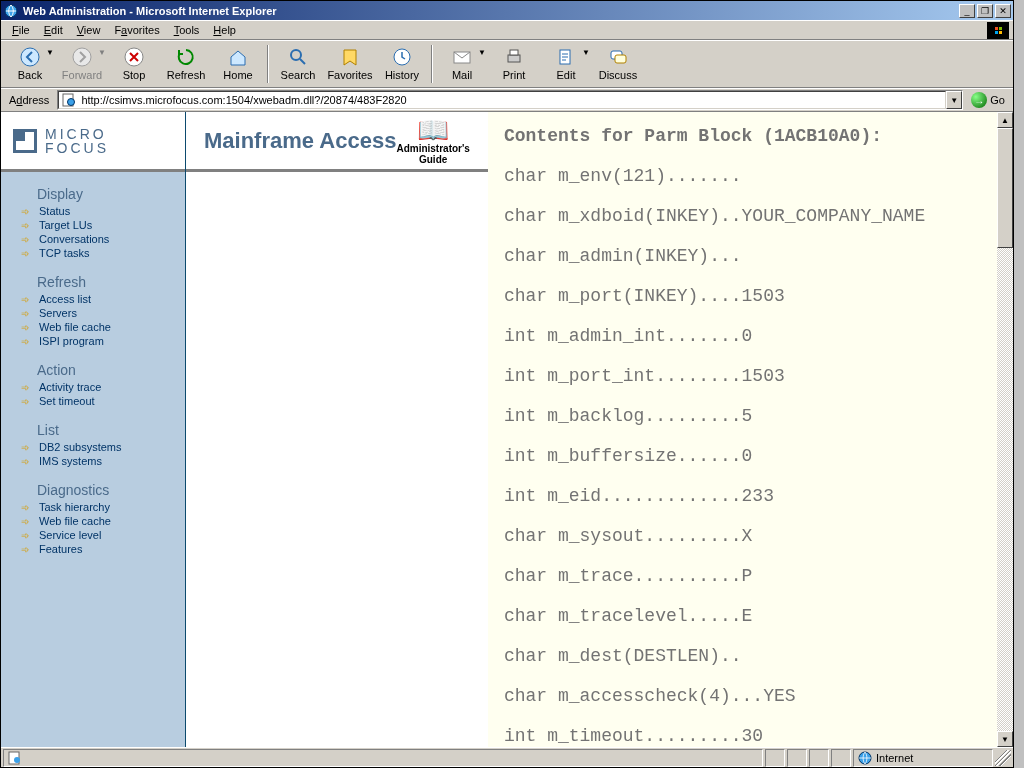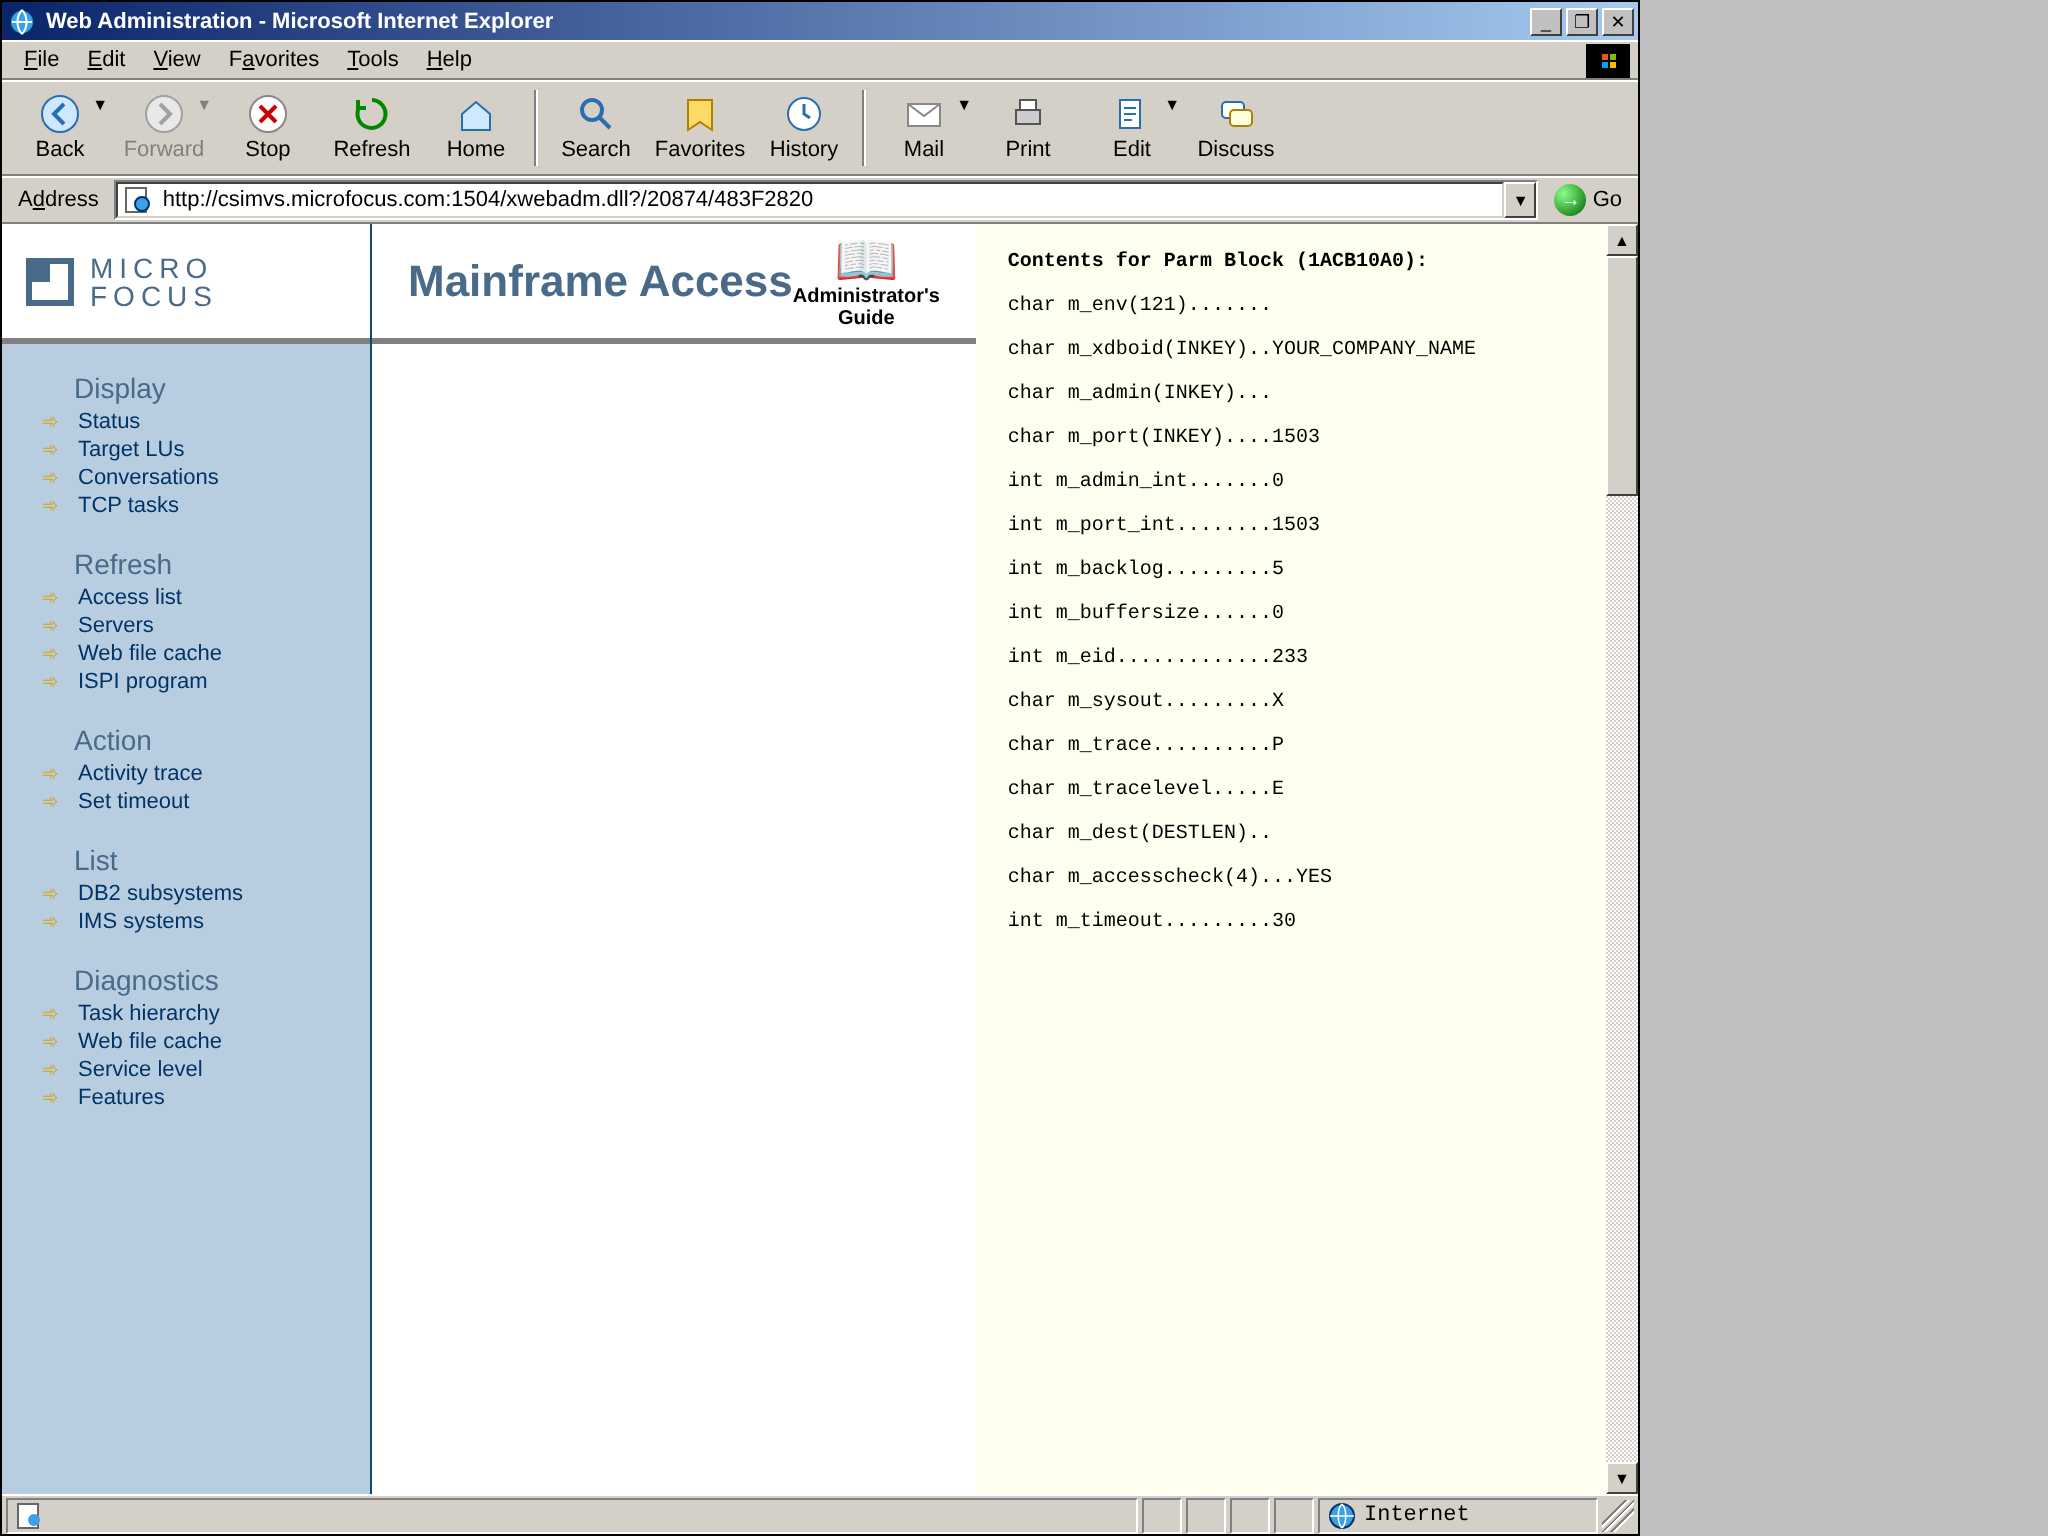--- a/index.html
+++ b/index.html
@@ -1,17 +1,17 @@
 <!DOCTYPE html>
 <html><head>
 <meta charset="utf-8">
 <style>
 * { box-sizing: border-box; margin: 0; padding: 0; }
 html, body { width: 1024px; height: 768px; overflow: hidden; font-family: "Tahoma", "MS Sans Serif", sans-serif; font-size: 11px; background: #c0c0c0; }
-.window { width: 820px; height: 768px; display: flex; flex-direction: column; border: 1px solid #000; }
+.window { width: 1014px; height: 768px; display: flex; flex-direction: column; border: 1px solid #000; }
 
 
 .titlebar { height: 19px; background: linear-gradient(to right, #0a246a, #a6caf0); color: #fff; display: flex; align-items: center; padding: 0 2px; }
 .titlebar .ie-icon { width: 16px; height: 16px; margin-right: 4px; display:inline-flex; align-items:center; justify-content:center; color:#fff; }
 .titlebar .title-text { font-weight: bold; flex: 1; }
 .titlebar .win-buttons { display: flex; gap: 2px; }
 .winbtn { width: 16px; height: 14px; background: #c0c0c0; border: 1px solid #fff; border-right-color:#404040; border-bottom-color:#404040; display:flex; align-items:center; justify-content:center; font-family: Marlett, sans-serif; font-size:9px; color:#000; }
 
 
 .menubar { height: 20px; background: #d4d0c8; display: flex; align-items: center; padding: 0 4px; border-top:1px solid #fff; border-bottom:1px solid #808080; }
@@ -60,30 +60,30 @@
 .nav-link { display:flex; align-items:center; gap:4px; color:#003366; font-size:11px; padding:1px 0; cursor:pointer; }
 .nav-link .arrow { color:#d4a017; font-size:10px; width:14px; display:inline-block; }
 
 
 .main { flex:1; display:flex; overflow:hidden; }
 .main-header { height:60px; background:#fff; border-bottom:3px solid #808080; display:flex; align-items:center; padding:0 18px; }
 .main-header h1 { font-family:Verdana,sans-serif; color:#4a6a8a; font-size:22px; font-weight:bold; }
 .admin-guide { margin-left:auto; text-align:center; font-size:10px; font-weight:bold; color:#000; }
 .admin-guide .book-ico { font-size:26px; color:#888; line-height:1; }
 .main-body { flex:1; display:flex; overflow:hidden; }
-.parm-content { flex:1; background:#fffff0; padding:14px 16px; font-family:"Courier New",monospace; font-size:10px; color:#000000; white-space:pre; overflow:hidden; }
+.parm-content { flex:1; background:#fffff0; padding:14px 16px; font-family:"Courier New",monospace; font-size:18px; color:#737373; white-space:pre; overflow:hidden; }
 .parm-content .heading { font-weight:bold; }
 .vscroll { width:16px; background:#d4d0c8; display:flex; flex-direction:column; }
 .vscroll .sbtn { height:16px; background:#d4d0c8; border:1px solid #fff; border-right-color:#404040; border-bottom-color:#404040; display:flex; align-items:center; justify-content:center; font-size:8px; }
 .vscroll .track { flex:1; background:repeating-conic-gradient(#fff 0% 25%, #d4d0c8 0% 50%) 0 0/2px 2px; position:relative; }
 .vscroll .thumb { position:absolute; left:0; right:0; top:0; height:120px; background:#d4d0c8; border:1px solid #fff; border-right-color:#404040; border-bottom-color:#404040; }
 
 
 .statusbar { height:20px; background:#d4d0c8; border-top:1px solid #fff; display:flex; align-items:center; padding:0 2px; gap:2px; }
-.status-cell { height:18px; border:1px solid #808080; border-right-color:#fff; border-bottom-color:#fff; display:flex; align-items:center; padding:0 4px; gap:4px;font-family:Liberation Mono, monospace; }
+.status-cell { height:18px; border:1px solid #808080; border-right-color:#fff; border-bottom-color:#fff; display:flex; align-items:center; padding:0 4px; gap:4px; }
 .status-cell.main { flex:1; }
 .status-cell.zone { width:140px; }
 .status-icon { width:14px; height:14px; display:inline-flex; align-items:center; justify-content:center; font-size:11px; }
 .grip { width:16px; height:16px; background:
   linear-gradient(135deg, transparent 8px, #808080 8px, #808080 9px, #fff 9px, #fff 10px, transparent 10px),
   linear-gradient(135deg, transparent 11px, #808080 11px, #808080 12px, #fff 12px, #fff 13px, transparent 13px),
   linear-gradient(135deg, transparent 14px, #808080 14px, #808080 15px, #fff 15px, #fff 16px, transparent 16px);
 }
 </style>
 </head>

